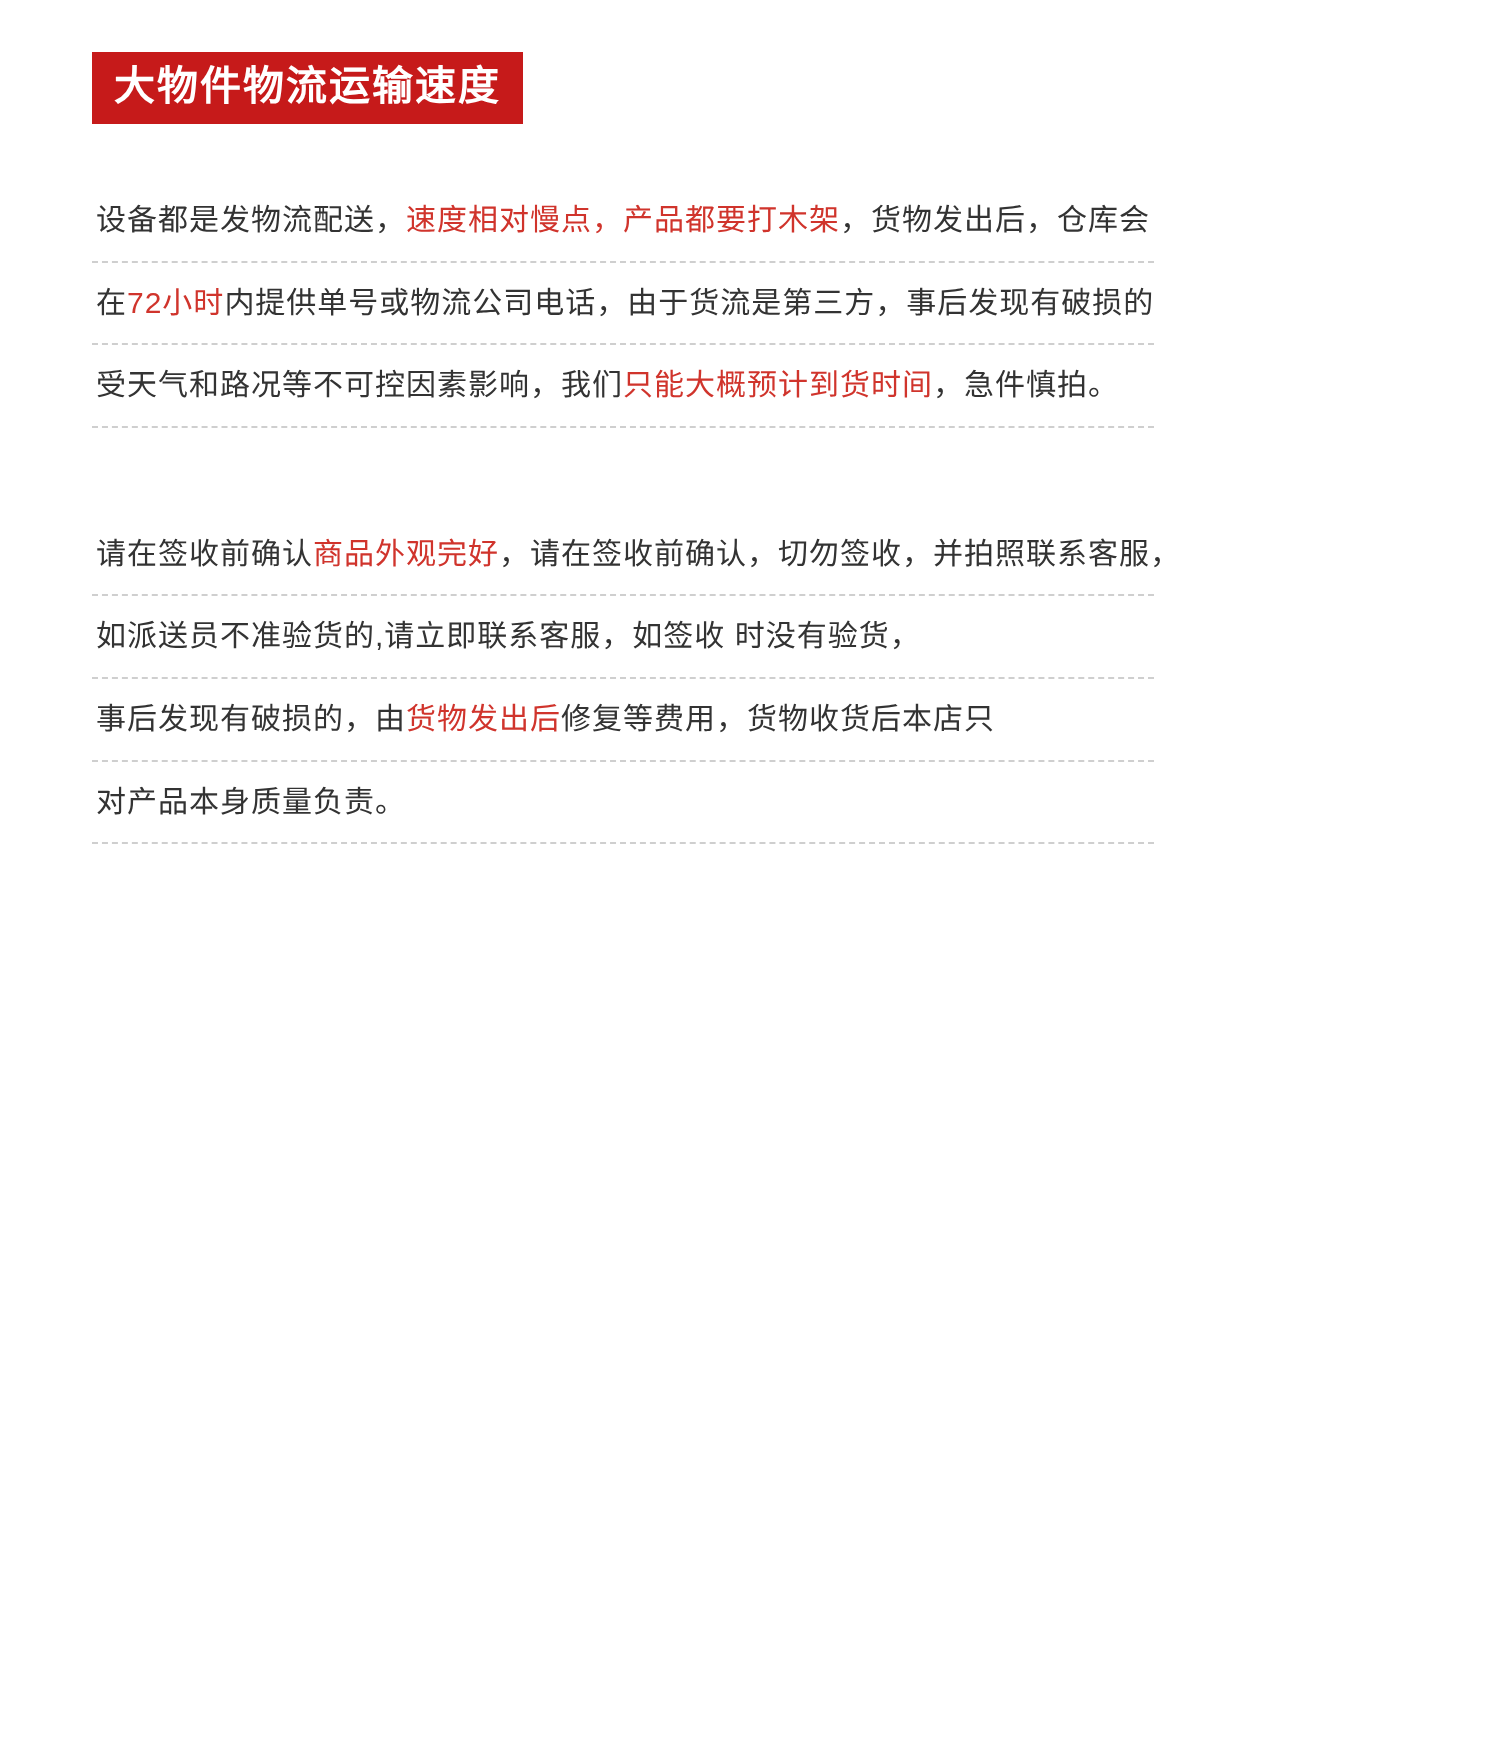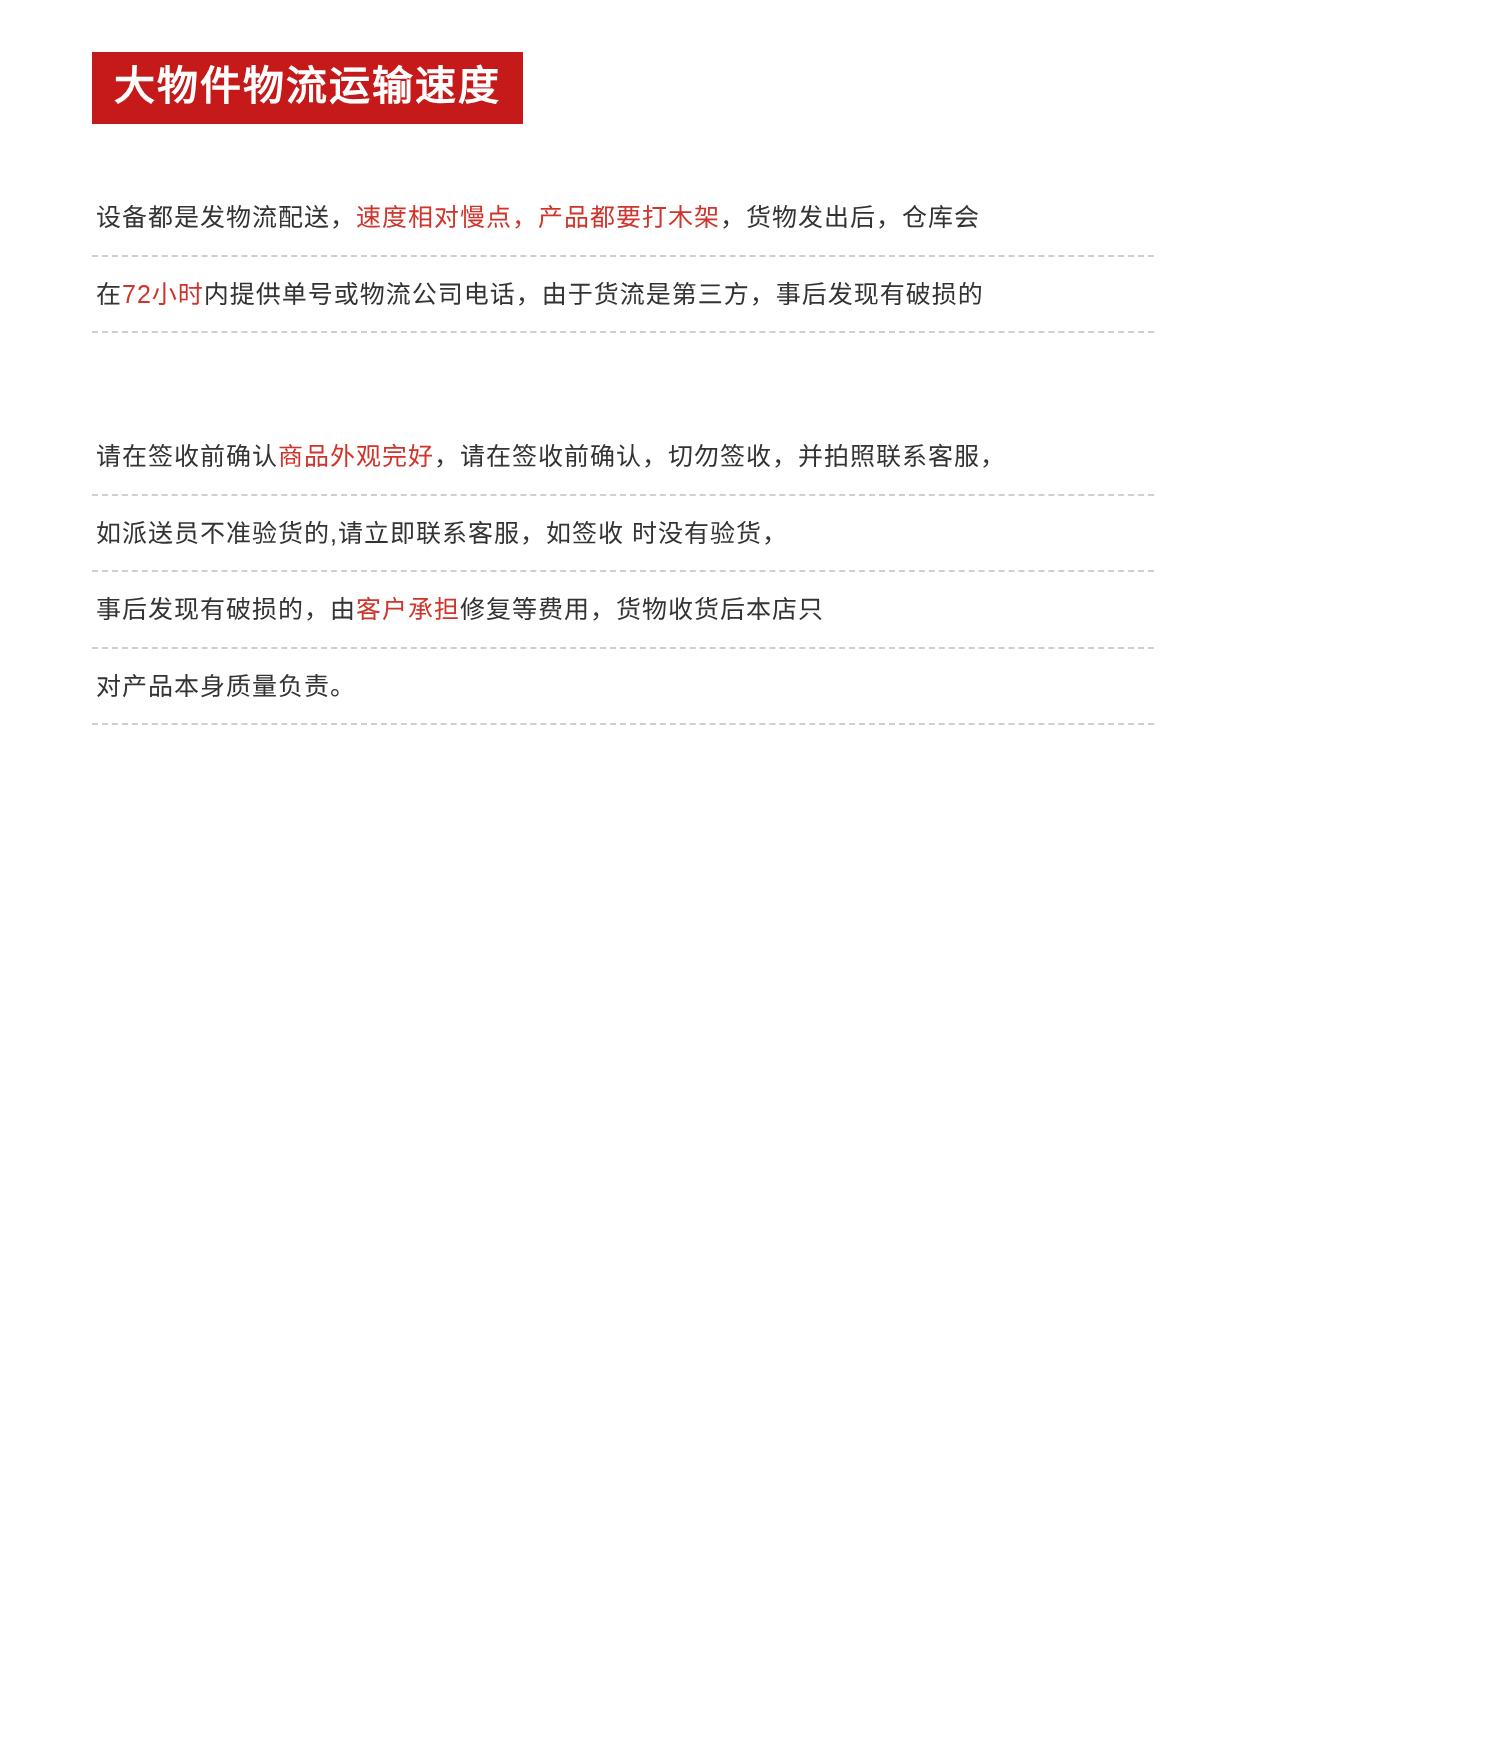--- a/index.html
+++ b/index.html
@@ -38,21 +38,21 @@
     padding: 14px 22px 17px 22px;
     margin: 0 0 26px 0;
   }
   .heading.small-pad {
     padding: 14px 18px 17px 18px;
   }
   .lines {
     margin-top: 30px;
   }
   .line {
-    font-size: 25px;
+    font-size: 30px;
     line-height: 1.22;
     letter-spacing: 1px;
     padding: 22px 4px 22px 4px;
     border-bottom: 2px dashed #cfcfcf;
     color: #333333;
     white-space: nowrap;
   }
   .line:first-child {
     border-top: none;
   }
@@ -77,22 +77,23 @@
   }
 </style>
 </head>
 <body>
 
 <div class="page">
   <div id="sections-root">
       <div class="section"><div class="heading">大物件物流运输速度</div><div class="lines">
           <div class="line"><span>设备都是发物流配送，</span><span class="hl">速度相对慢点，产品都要打木架</span><span>，货物发出后，仓库会</span></div>
           <div class="line"><span>在</span><span class="hl">72小时</span><span>内提供单号或物流公司电话，由于货流是第三方，事后发现有破损的</span></div>
+          <div class="line"><span>受天气和路况等不可控因素影响，我们</span><span class="hl">只能大概预计到货时间</span><span>，急件慎拍。</span></div>
         </div></div>
       <div class="section"><div class="lines">
           <div class="line"><span>请在签收前确认</span><span class="hl">商品外观完好</span><span>，请在签收前确认，切勿签收，并拍照联系客服，</span></div>
           <div class="line"><span>如派送员不准验货的,请立即联系客服，如签收 时没有验货，</span></div>
-          <div class="line"><span>事后发现有破损的，由</span><span class="hl">客户承担</span><span>修复等费用，货物收货后本店只</span></div>
+          <div class="line"><span>事后发现有破损的，由</span><span class="hl">货物发出后</span><span>修复等费用，货物收货后本店只</span></div>
           <div class="line"><span>对产品本身质量负责。</span></div>
         </div></div>
     </div>
   <div class="spacer-bottom"></div>
 </div>
 
 </body></html>

